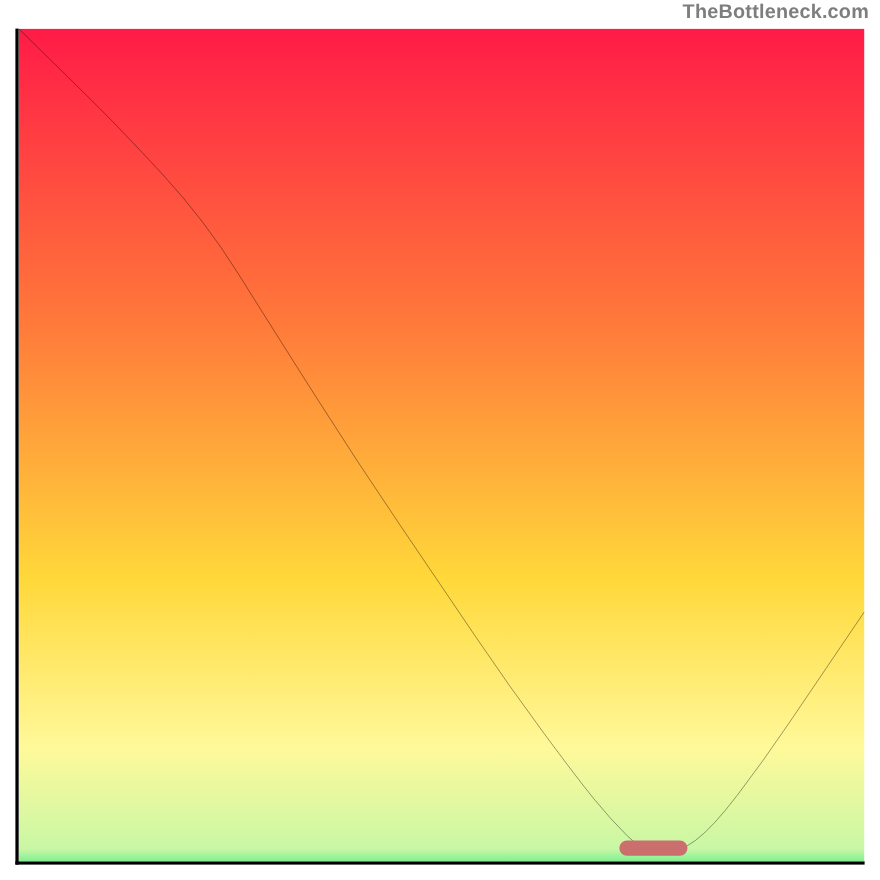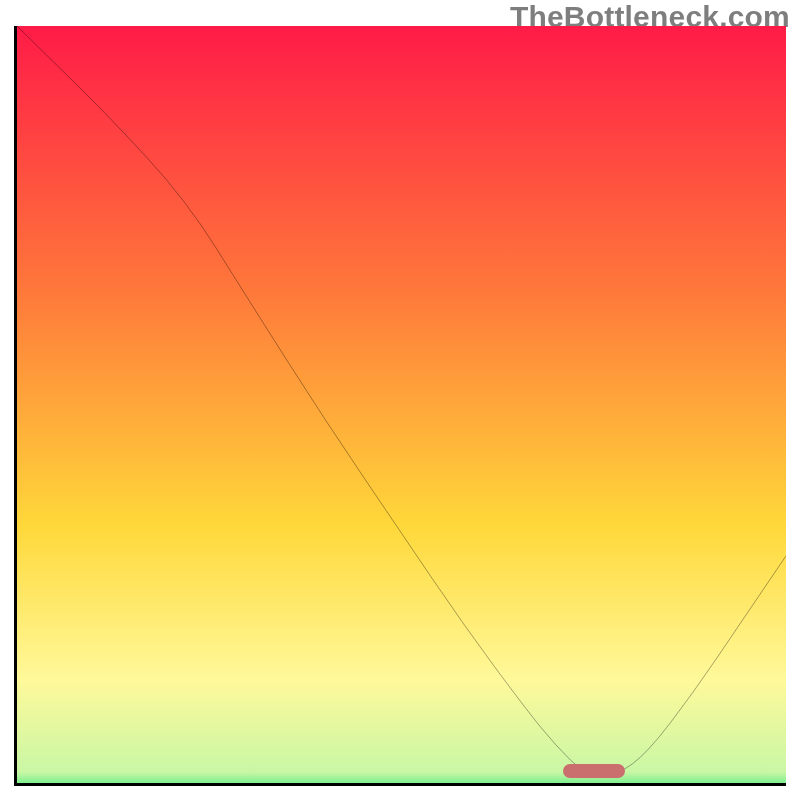--- a/index.html
+++ b/index.html
@@ -12,21 +12,21 @@
   }
   .chart-wrap {
     position: relative;
     width: 800px;
     height: 800px;
   }
   .watermark {
     position: absolute;
     top: 0px;
     right: 10px;
-    font-size: 30px;
+    font-size: 18px;
     font-weight: 600;
     color: #7e7e7e;
     letter-spacing: 0.2px;
   }
   .plot-area {
     position: absolute;
     left: 14px;
     top: 26px;
     width: 772px;
     height: 760px;

